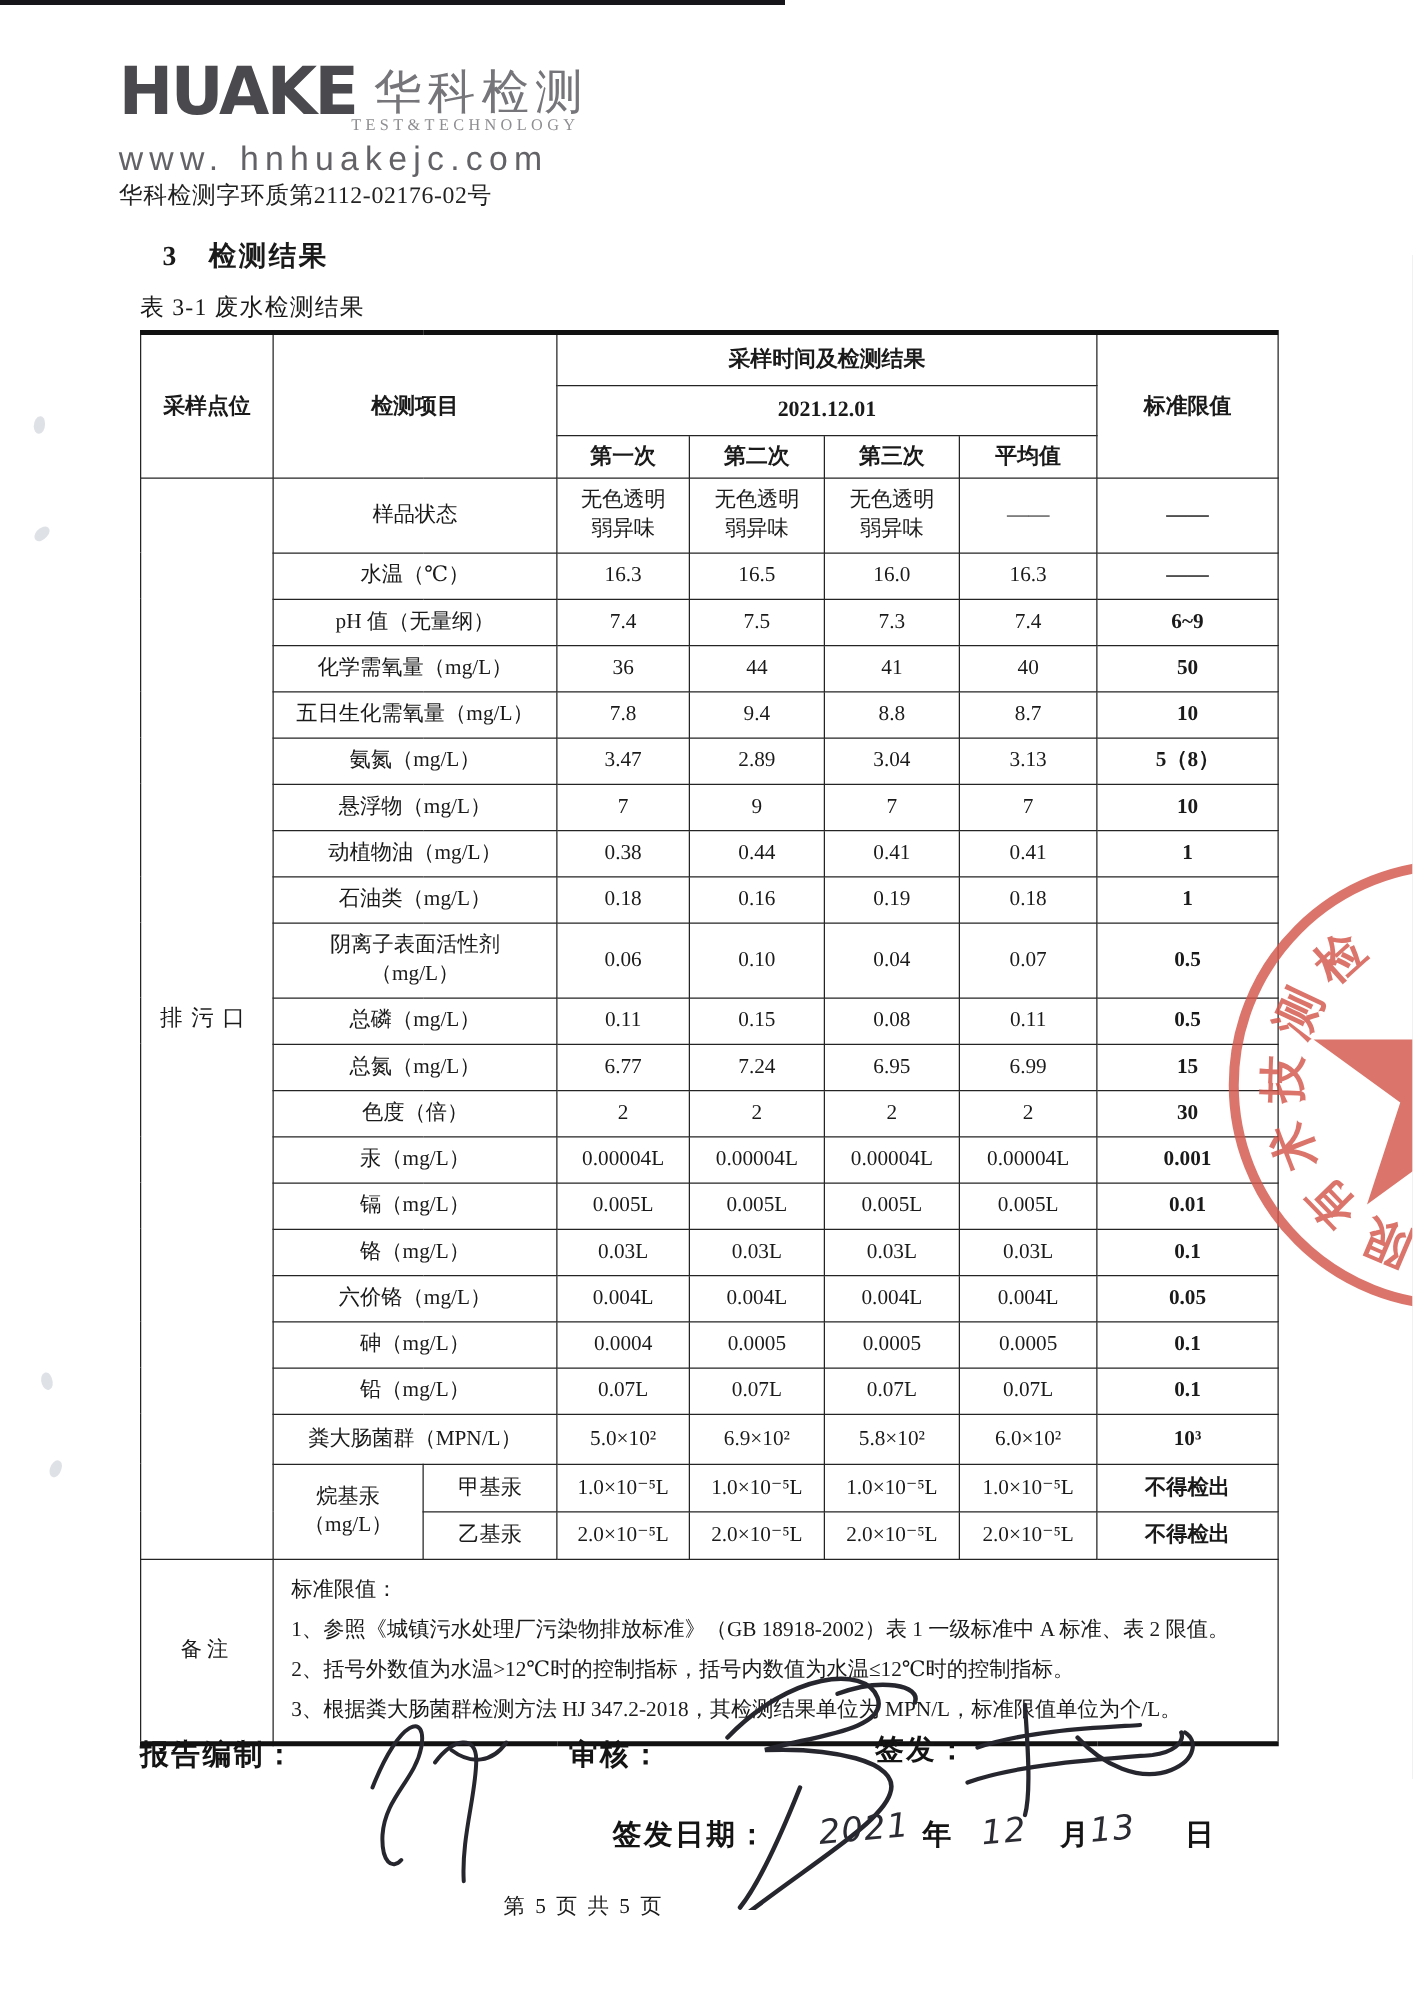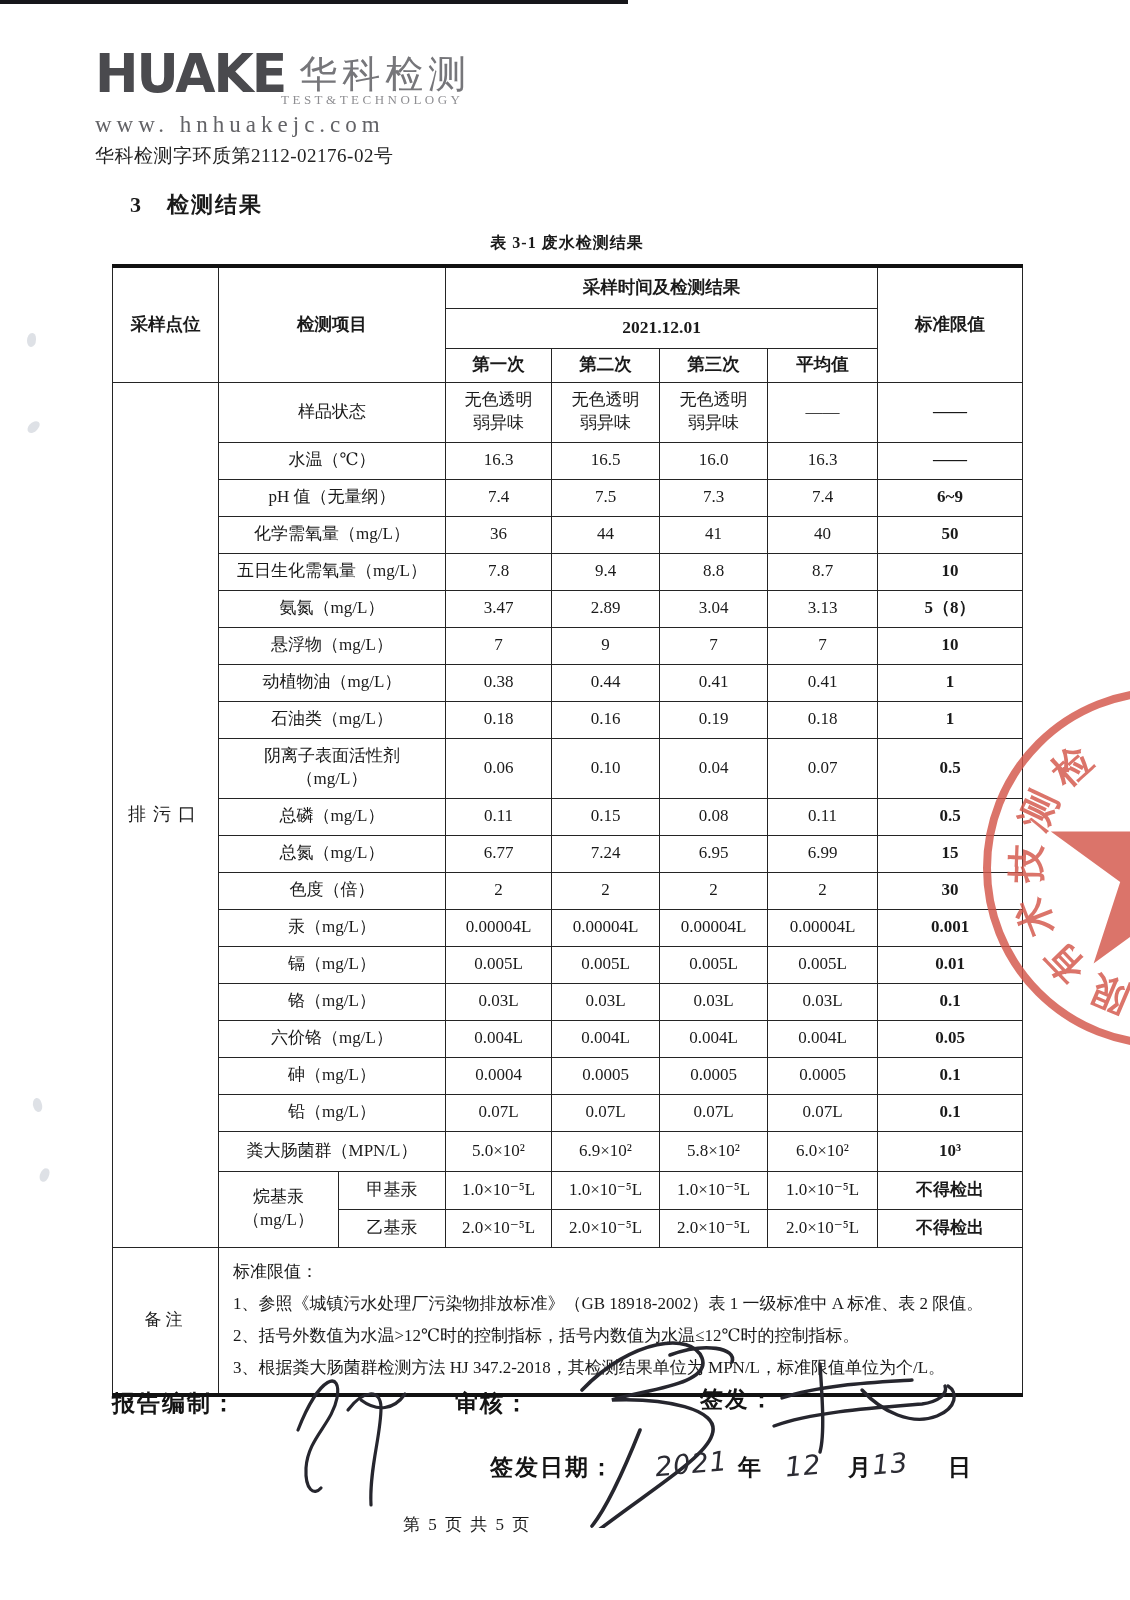--- a/index.html
+++ b/index.html
@@ -12,28 +12,28 @@
   .smudge{position:absolute;width:9px;height:14px;background:#c2c9d2;border-radius:60% 40% 55% 45%;opacity:.55;}
 
   
   .logo{position:absolute;left:95px;top:50px;}
   .logo-row{display:flex;align-items:flex-start;}
   .brand{font-family:"DejaVu Sans","Liberation Sans",sans-serif;font-weight:bold;
          font-size:52px;line-height:48px;color:#4a4a4e;letter-spacing:-2px;transform:scaleY(1.02);}
   .brand-cn{font-size:38px;line-height:44px;color:#76767a;letter-spacing:5px;margin-left:14px;margin-top:2px;}
   .tagline{font-family:Liberation Serif, serif;font-size:13px;color:#8e8e92;
            letter-spacing:3.5px;margin-left:186px;margin-top:-6px;}
-  .website{font-family:Liberation Serif, serif;font-size:23px;color:#636367;
+  .website{font-family:Liberation Sans, sans-serif;font-size:27px;color:#636367;
            letter-spacing:5px;margin-top:4px;}
   .docnum{position:absolute;left:95px;top:143px;font-size:19px;letter-spacing:.5px;color:#222;}
 
   .section-title{position:absolute;left:130px;top:190px;font-size:22px;font-weight:bold;letter-spacing:2px;}
   .section-title .no{margin-right:26px;letter-spacing:0;}
-  .caption{position:absolute;left:112px;top:233px;width:910px;text-align:center;
-           font-size:16px;font-weight:bold;letter-spacing:1px;}
+  .caption{position:absolute;left:112px;top:233px;width:910px;
+           font-size:19px;font-weight:normal;letter-spacing:1px;}
 
   
   .tbl{position:absolute;left:112px;top:264px;width:910px;border-collapse:collapse;table-layout:fixed;
        border-top:4px solid #111;border-bottom:4px solid #111;}
   .tbl td,.tbl th{border:1.6px solid #242424;text-align:center;vertical-align:middle;
        font-size:17px;font-weight:normal;padding:1px 3px;white-space:pre-line;line-height:1.35;}
   .tbl thead th{font-weight:bold;font-size:17.5px;}
   .tbl .limit{font-weight:bold;}
   .tbl .point{letter-spacing:7px;font-size:18px;}
   .h-hdr1{height:42px;} .h-hdr2{height:40px;} .h-hdr3{height:34px;margin-top:24px;}

